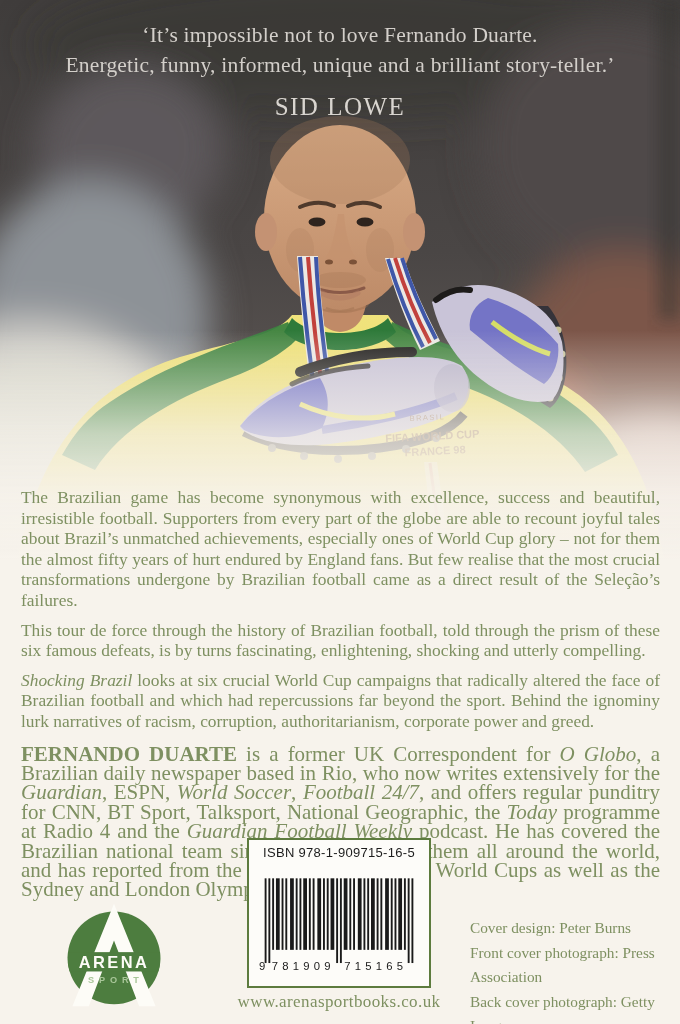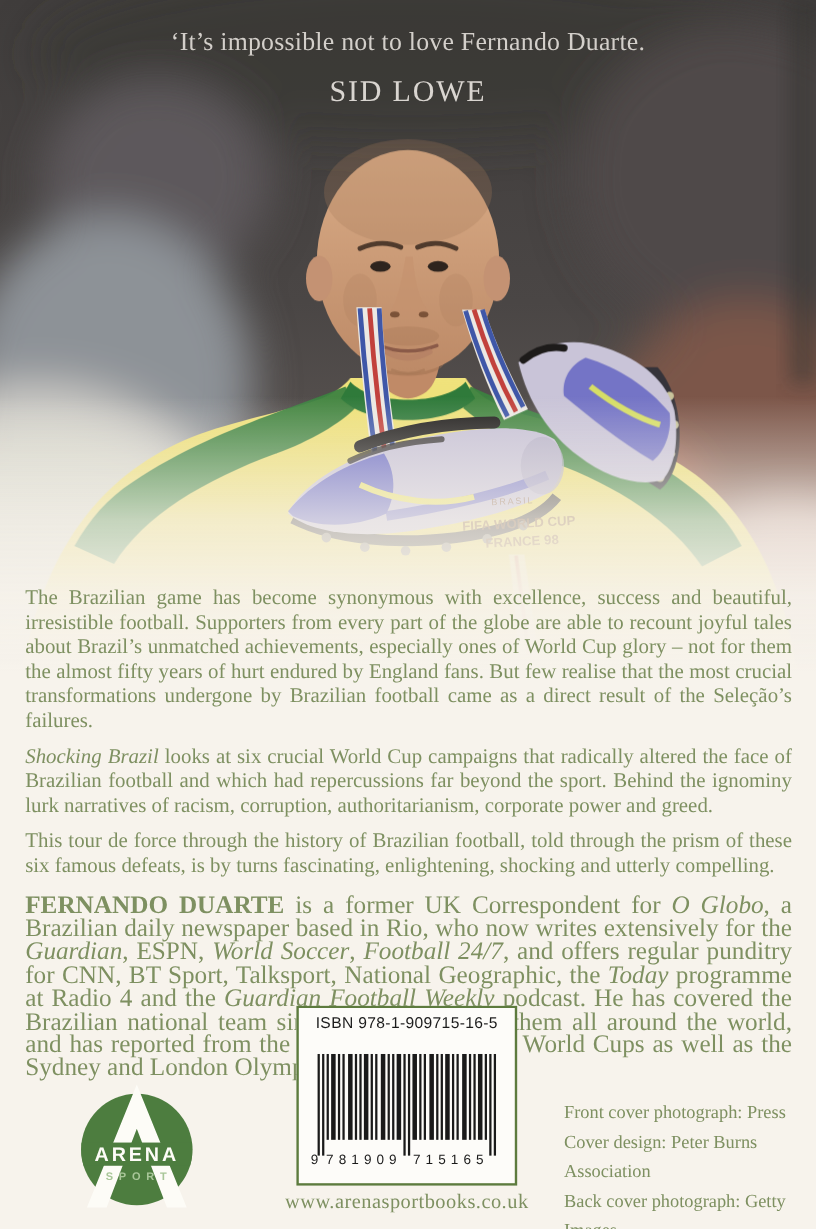--- a/index.html
+++ b/index.html
@@ -185,27 +185,28 @@
         <text x="432" y="440" font-size="11" text-anchor="middle" font-weight="bold" opacity=".85">FIFA WORLD CUP</text>
         <text x="434" y="455" font-size="11" text-anchor="middle" font-weight="bold" opacity=".85">FRANCE 98</text>
       </g>
 
       <rect x="0" y="330" width="680" height="230" fill="url(#fade)"></rect>
     </svg>
   </div>
 
   <div class="quote">
     <div>‘It’s impossible not to love Fernando Duarte.</div>
+    <div>Energetic, funny, informed, unique and a brilliant story-teller.’</div>
     <div class="attribution">SID LOWE</div>
   </div>
 
   <div class="text-col">
     <p><span>The Brazilian game has become synonymous with excellence, success and beautiful, irresistible football. Supporters from every part of the globe are able to recount joyful tales about Brazil’s unmatched achievements, especially ones of World Cup glory – not for them the almost fifty years of hurt endured by England fans. But few realise that the most crucial transformations undergone by Brazilian football came as a direct result of the Seleção’s failures.</span></p>
+    <p><span>This tour de force through the history of Brazilian football, told through the prism of these six famous defeats, is by turns fascinating, enlightening, shocking and utterly compelling.</span></p>
     <p><span class="it">Shocking Brazil</span><span> looks at six crucial World Cup campaigns that radically altered the face of Brazilian football and which had repercussions far beyond the sport. Behind the ignominy lurk narratives of racism, corruption, authoritarianism, corporate power and greed.</span></p>
-    <p><span>This tour de force through the history of Brazilian football, told through the prism of these six famous defeats, is by turns fascinating, enlightening, shocking and utterly compelling.</span></p>
     <p class="bio"><span class="bd">FERNANDO DUARTE</span><span> is a former UK Correspondent for </span><span class="it">O Globo</span><span>, a Brazilian daily newspaper based in Rio, who now writes extensively for the </span><span class="it">Guardian</span><span>, ESPN, </span><span class="it">World Soccer</span><span>, </span><span class="it">Football 24/7</span><span>, and offers regular punditry for CNN, BT Sport, Talksport, National Geographic, the </span><span class="it">Today</span><span> programme at Radio 4 and the </span><span class="it">Guardian Football Weekly</span><span> podcast. He has covered the Brazilian national team since 2003, following them all around the world, and has reported from the 2006, 2010 and 2014 World Cups as well as the Sydney and London Olympics.</span></p>
   </div>
 
   <div class="logo">
     <svg width="116" height="116" viewBox="0 0 120 120" xmlns="http://www.w3.org/2000/svg">
       <defs>
           <clipPath id="logoclip">
             <circle cx="60" cy="62" r="48"></circle>
           </clipPath>
         </defs>
@@ -261,19 +262,19 @@
         <text x="0" y="99">9</text>
         <text x="47" y="99" text-anchor="middle" letter-spacing="4.5">781909</text>
         <text x="124" y="99" text-anchor="middle" letter-spacing="4.5">715165</text>
       </g>
     </svg>
   </div>
 
   <div class="website">www.arenasportbooks.co.uk</div>
 
   <div class="credits">
+    <div>Cover design: Peter Burns</div>
     <div>Front cover photograph: Press</div>
-    <div>Cover design: Peter Burns</div>
     <div>Association</div>
     <div>Back cover photograph: Getty Images</div>
   </div>
 
 </div>
 
 </body></html>

